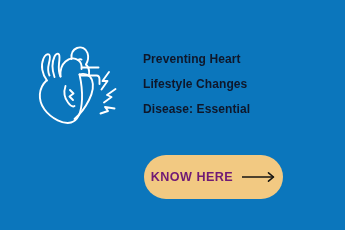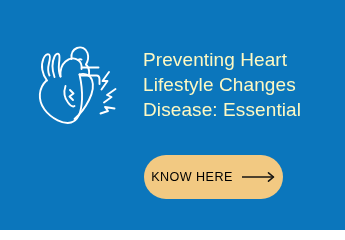--- a/index.html
+++ b/index.html
@@ -30,24 +30,24 @@
     width: 100%;
     height: 100%;
   }
 
   
   #headline {
     position: absolute;
     left: 143px;
     top: 47px;
     width: 190px;
-    color: #fef9c3;
-    font-size: 19px;
+    color: #0f172a;
+    font-size: 12px;
     line-height: 25px;
-    font-weight: 400;
+    font-weight: 700;
     letter-spacing: 0.1px;
   }
   #headline .hl-line {
     display: block;
     white-space: nowrap;
   }
 
   
   #cta-button {
     position: absolute;
@@ -59,23 +59,23 @@
     border: none;
     border-radius: 22px;
     padding: 0;
     display: flex;
     align-items: center;
     justify-content: center;
     cursor: pointer;
     box-sizing: border-box;
   }
   #cta-label {
-    color: #000000;
+    color: #701a75;
     font-size: 12.6px;
-    font-weight: 400;
+    font-weight: 700;
     letter-spacing: 0.45px;
     white-space: nowrap;
   }
   #cta-arrow {
     display: inline-block;
     margin-left: 9px;
     width: 34px;
     height: 12px;
     flex: 0 0 auto;
   }

